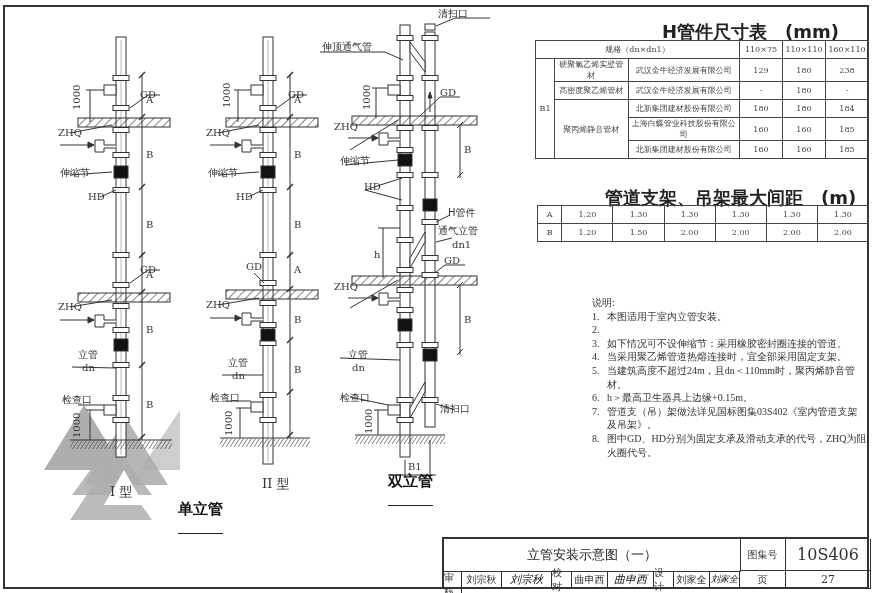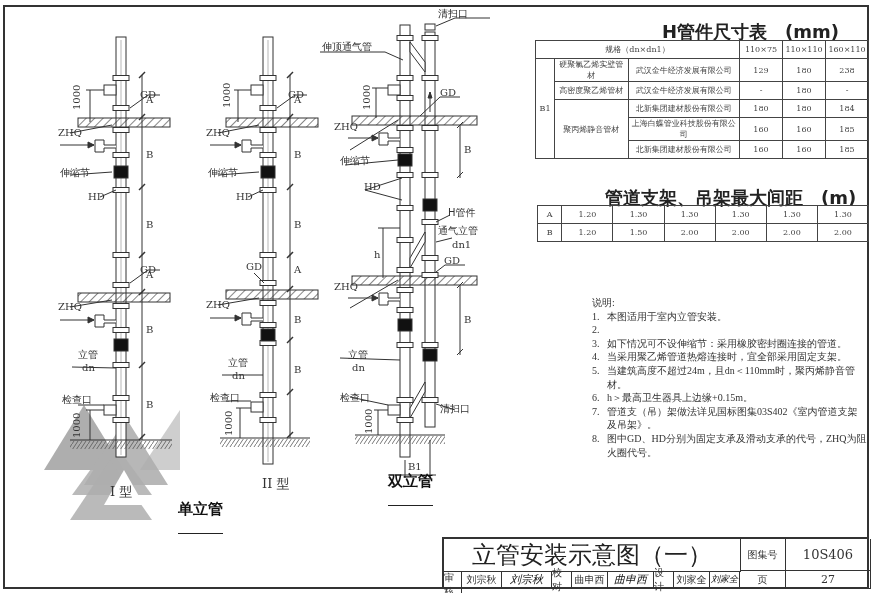--- a/index.html
+++ b/index.html
@@ -8,21 +8,21 @@
   .abs{position:absolute;}
   .lbl{position:absolute;font-family:"DejaVu Serif",serif;font-size:10px;color:#333;white-space:nowrap;line-height:1;}
   .lbl-sans{position:absolute;font-family:"DejaVu Sans",sans-serif;font-size:10px;color:#333;white-space:nowrap;line-height:1;}
   table{border-collapse:collapse;}
   .tbl td,.tbl th{border:1px solid #444;font-family:"DejaVu Serif",serif;font-size:8px;color:#444;text-align:center;padding:0 2px;font-weight:normal;height:17px;}
   .tbl-title{position:absolute;font-family:"DejaVu Sans",sans-serif;font-weight:bold;font-size:18px;color:#222;white-space:nowrap;}
   .notes{position:absolute;left:592px;top:296px;width:275px;font-family:Liberation Serif, serif;font-size:10px;color:#333;line-height:13.6px;}
   .notes .item{display:flex;}
   .notes .num{width:15px;flex:none;}
   .titleblock{position:absolute;left:442px;top:537px;width:427px;height:52px;border-top:2px solid #333;border-left:2px solid #333;box-sizing:border-box;}
-  .tb-main{position:absolute;left:0;top:0;width:296px;height:32px;border-right:1px solid #333;border-bottom:1px solid #333;display:flex;align-items:center;justify-content:center;font-family:"DejaVu Sans",sans-serif;font-size:24px;color:#222;}
+  .tb-main{position:absolute;left:0;top:0;width:296px;height:32px;border-right:1px solid #333;border-bottom:1px solid #333;display:flex;align-items:center;justify-content:center;font-family:"DejaVu Sans",sans-serif;font-size:13px;color:#222;}
   .tb-cell{position:absolute;border-right:1px solid #333;border-bottom:1px solid #333;box-sizing:border-box;display:flex;align-items:center;justify-content:center;font-family:"DejaVu Serif",serif;font-size:10px;color:#333;}
   .sig{font-family:"DejaVu Serif",serif;font-style:italic;font-size:11px;color:#111;}
   .subcap{position:absolute;font-family:"DejaVu Sans",sans-serif;font-weight:bold;font-size:15px;color:#111;border-bottom:1.5px solid #222;padding-bottom:14px;}
 </style>
 </head>
 <body>
 
 <div class="frame"></div>
 
 <svg class="abs" style="left:0;top:0" width="875" height="593">
@@ -436,21 +436,21 @@
     </div>
   <div class="item">
       <span class="num">8.</span>
       <span>图中GD、HD分别为固定支承及滑动支承的代号，ZHQ为阻火圈代号。</span>
     </div>
 </div>
 
 <div class="titleblock">
   <div class="tb-main">立管安装示意图（一）</div>
   <div class="tb-cell" style="left:296px;top:0;width:46px;height:32px">图集号</div>
-  <div class="tb-cell" style="left:342px;top:0;width:85px;height:32px;font-size:13px">10S406</div>
+  <div class="tb-cell" style="left:342px;top:0;width:85px;height:32px;font-size:16px">10S406</div>
 
   <div class="tb-cell" style="left:0;top:32px;width:18px;height:28px">审核</div>
   <div class="tb-cell" style="left:18px;top:32px;width:40px;height:18px">刘宗秋</div>
   <div class="tb-cell sig" style="left:58px;top:32px;width:50px;height:18px">刘宗秋</div>
   <div class="tb-cell" style="left:108px;top:32px;width:20px;height:18px">校对</div>
   <div class="tb-cell" style="left:128px;top:32px;width:36px;height:18px">曲申西</div>
   <div class="tb-cell sig" style="left:164px;top:32px;width:46px;height:18px">曲申西</div>
   <div class="tb-cell" style="left:210px;top:32px;width:20px;height:18px">设计</div>
   <div class="tb-cell" style="left:230px;top:32px;width:36px;height:18px">刘家全</div>
   <div class="tb-cell sig" style="left:266px;top:32px;width:30px;height:18px;font-size:9px">刘家全</div>

